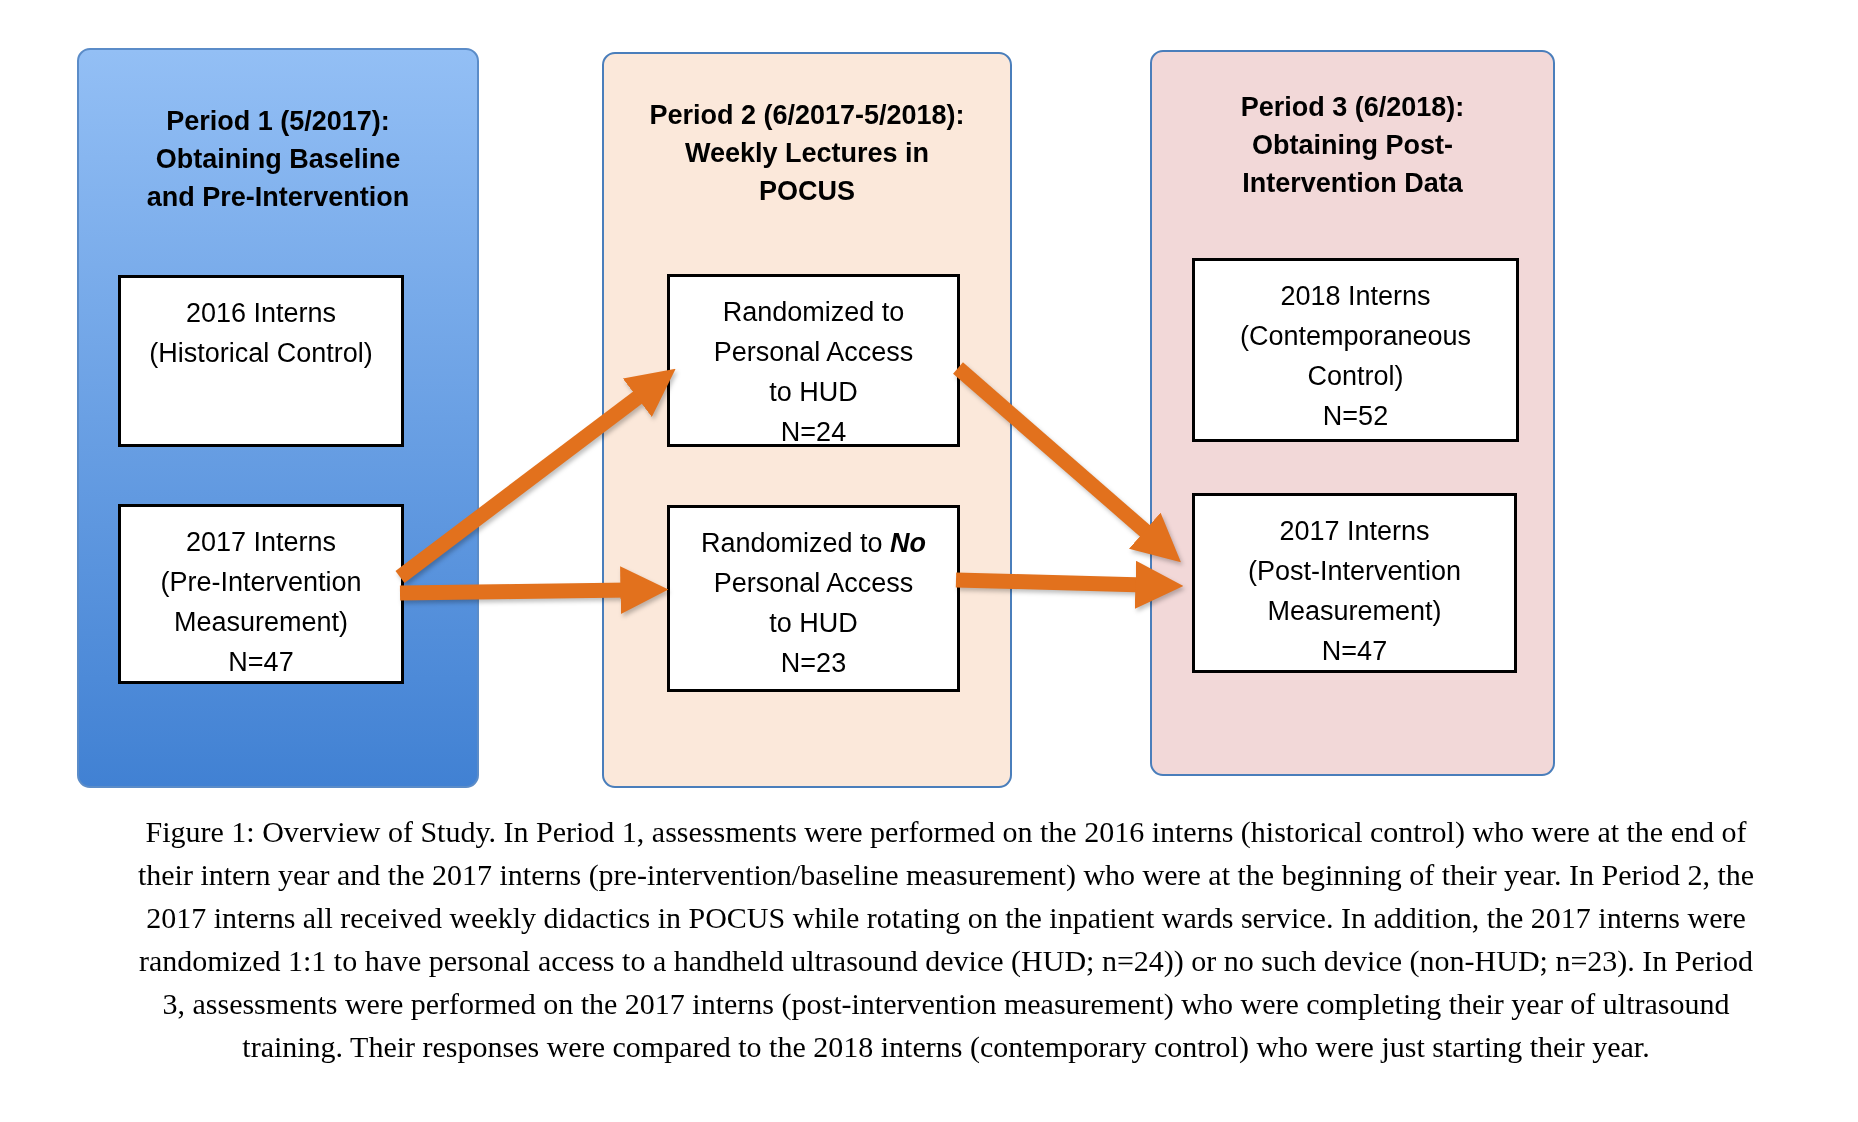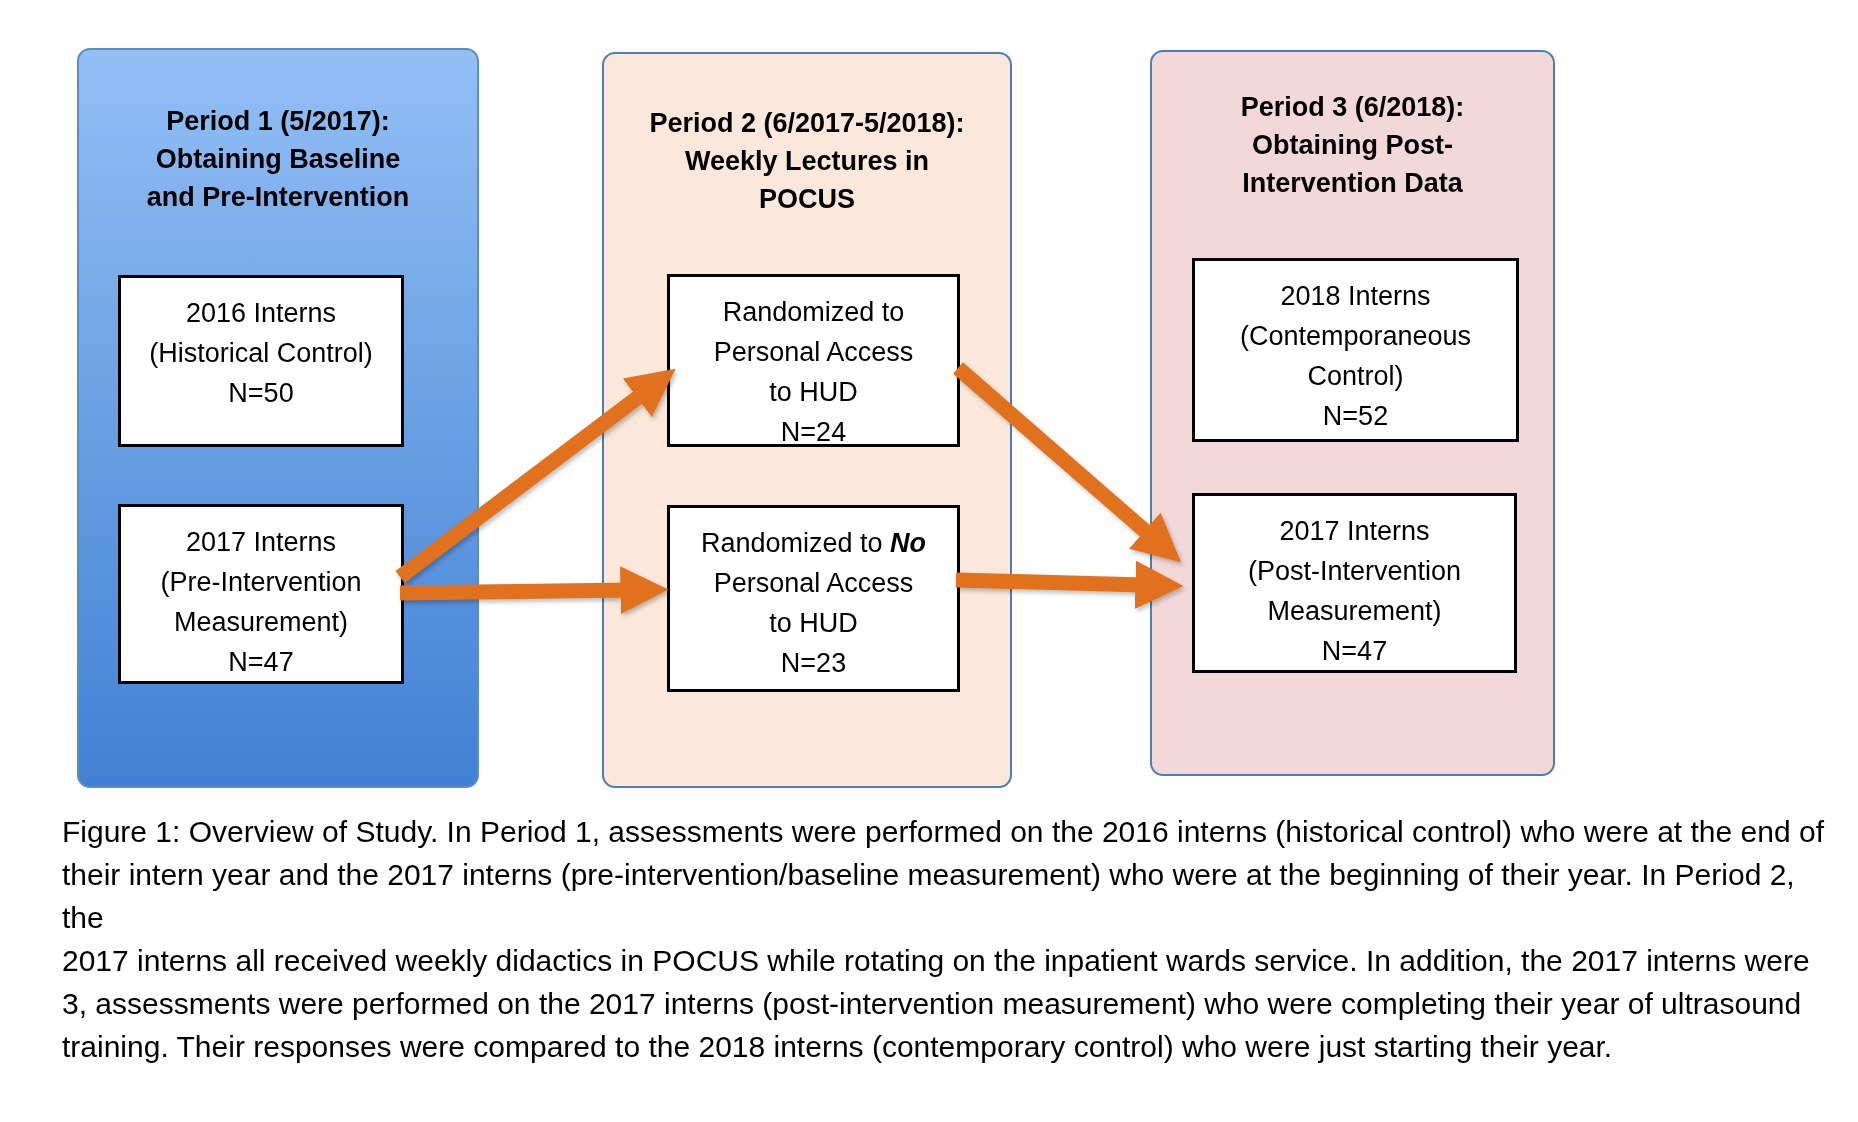--- a/index.html
+++ b/index.html
@@ -41,21 +41,21 @@
     left:1150px;top:50px;width:405px;height:726px;
     background:var(--panel3-fill);
     border:2px solid var(--panel-border);
   }
   .ptitle{
     margin:0;
     font-size:27px;font-weight:bold;line-height:38px;
     text-align:center;
   }
   .panel-1 .ptitle{padding-top:52px;}
-  .panel-2 .ptitle{padding-top:42px;margin-top:8px;}
+  .panel-2 .ptitle{padding-top:42px;}
   .panel-3 .ptitle{padding-top:36px;}
   .wbox{
     position:absolute;
     background:#ffffff;
     border:3px solid var(--box-border);
     box-sizing:border-box;
     text-align:center;
     font-size:27px;line-height:40px;
     padding-top:15px;
   }
@@ -72,40 +72,40 @@
   }
   .arrows line{
     stroke:var(--arrow);
     stroke-width:15;
     filter:drop-shadow(2px 3px 2px rgba(0,0,0,0.25));
   }
   .arrows .ah{fill:var(--arrow);}
   .caption{
     position:absolute;
     left:62px;top:810px;width:1768px;
-    font-family:Liberation Sans, sans-serif;
+    font-family:Liberation Serif, serif;
     font-size:30px;line-height:43px;
     color:var(--text);
+    text-align:center;
   }
 </style>
 </head>
 <body>
 
 <div class="canvas">
 
   <section class="panel panel-1">
     <h2 class="ptitle">
       <div>Period 1 (5/2017):</div>
       <div>Obtaining Baseline</div>
       <div>and Pre-Intervention</div>
     </h2>
     <div class="wbox p1b1">
       <div>2016 Interns</div>
       <div>(Historical Control)</div>
-      <div>N=50</div>
     </div>
     <div class="wbox p1b2">
       <div>2017 Interns</div>
       <div>(Pre-Intervention</div>
       <div>Measurement)</div>
       <div>N=47</div>
     </div>
   </section>
 
   <section class="panel panel-2">
@@ -157,17 +157,18 @@
     <line x1="400" y1="577" x2="645" y2="392" marker-end="url(#ah)"></line>
     <line x1="400" y1="593" x2="630" y2="590" marker-end="url(#ah)"></line>
     <line x1="958" y1="368" x2="1152" y2="537" marker-end="url(#ah)"></line>
     <line x1="956" y1="580" x2="1145" y2="585" marker-end="url(#ah)"></line>
   </svg>
 
   <div class="caption">
     <div>Figure 1: Overview of Study. In Period 1, assessments were performed on the 2016 interns (historical control) who were at the end of</div>
     <div>their intern year and the 2017 interns (pre-intervention/baseline measurement) who were at the beginning of their year. In Period 2, the</div>
     <div>2017 interns all received weekly didactics in POCUS while rotating on the inpatient wards service. In addition, the 2017 interns were</div>
+    <div>randomized 1:1 to have personal access to a handheld ultrasound device (HUD; n=24)) or no such device (non-HUD; n=23). In Period</div>
     <div>3, assessments were performed on the 2017 interns (post-intervention measurement) who were completing their year of ultrasound</div>
     <div>training. Their responses were compared to the 2018 interns (contemporary control) who were just starting their year.</div>
   </div>
 
 </div>
 
 </body></html>

